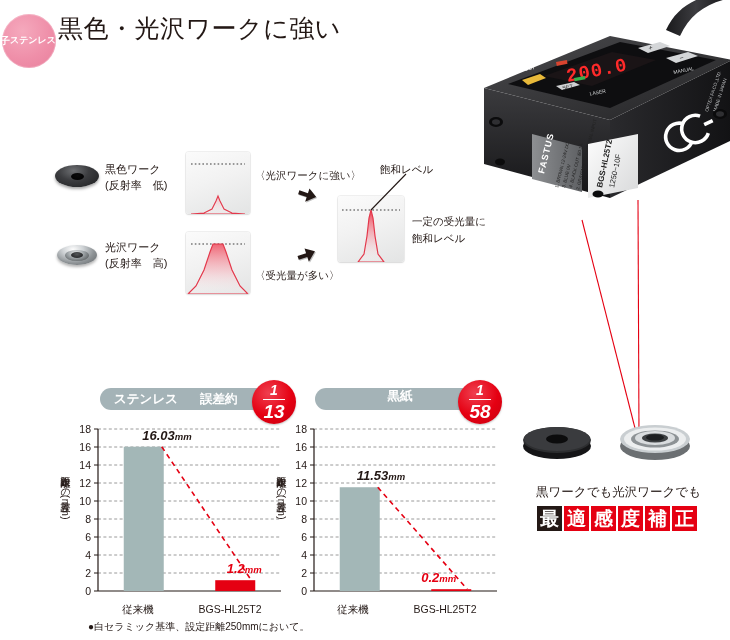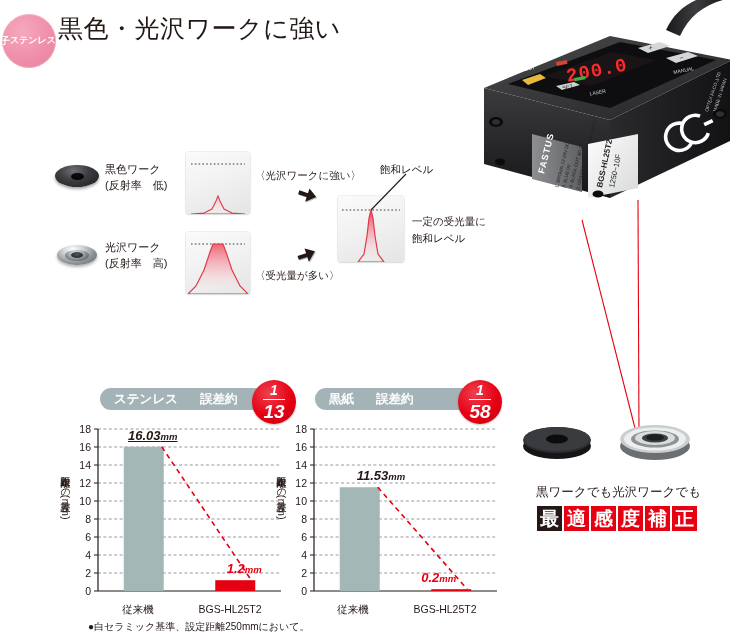--- a/index.html
+++ b/index.html
@@ -353,27 +353,27 @@
       <line x1="26" x2="209" y1="148" y2="148" stroke="#9a9a9a" stroke-width="1" stroke-dasharray="3 2.4"></line>
       <line x1="22" x2="26" y1="148" y2="148" stroke="#231815" stroke-width="1"></line>
       <text x="19" y="151.5" text-anchor="end" font-size="10.5" font-family="&quot;Liberation Sans&quot;, sans-serif" fill="#231815">2</text>
       <line x1="22" x2="26" y1="166" y2="166" stroke="#231815" stroke-width="1"></line>
       <text x="19" y="169.5" text-anchor="end" font-size="10.5" font-family="&quot;Liberation Sans&quot;, sans-serif" fill="#231815">0</text>
       <line x1="26" x2="26" y1="4" y2="166" stroke="#231815" stroke-width="1.2"></line>
       <line x1="26" x2="209" y1="166" y2="166" stroke="#231815" stroke-width="1.2"></line>
       <rect x="51.75" y="21.72999999999999" width="40" height="144.27" fill="#a3b7b7"></rect>
       <rect x="143.25" y="155.2" width="40" height="10.800000000000011" fill="#e50012"></rect>
       <line x1="89.75" y1="21.72999999999999" x2="179.25" y2="155.2" stroke="#e50012" stroke-width="1.6" stroke-dasharray="5 4"></line>
-    </svg><div class="abs bar-value" style="left: 41.75px; top: 2.73px; width: 78px; text-align: center; text-decoration: underline;">16.03<span class="unit">mm</span></div><div class="abs bar-value bar-value-red" style="left: 133.25px; top: 136.2px; width: 78px; text-align: center;">1.2<span class="unit">mm</span></div></div>
+    </svg><div class="abs bar-value" style="left: 41.75px; top: 2.73px; width: 78px; text-align: right;">16.03<span class="unit">mm</span></div><div class="abs bar-value bar-value-red" style="left: 133.25px; top: 136.2px; width: 78px; text-align: center;">1.2<span class="unit">mm</span></div></div>
 
 <div class="abs cat-label" style="left:105px; top:603px; width:66px;">従来機</div>
 <div class="abs cat-label" style="left:180px; top:603px; width:100px;">BGS-HL25T2</div>
 
 <div class="abs" style="left:315px; top:388px;">
-  <div class="chart-pill" style="width:170px;">
+  <div class="chart-pill" style="width:170px;flex-direction:column;">
     <span>黒紙</span>
     <span>誤差約</span>
   </div>
 </div>
 <div class="abs frac-circle" style="left:458px; top:380px;">
   <div class="frac-num">1</div>
   <div class="frac-bar"></div>
   <div class="frac-den">58</div>
 </div>
 

